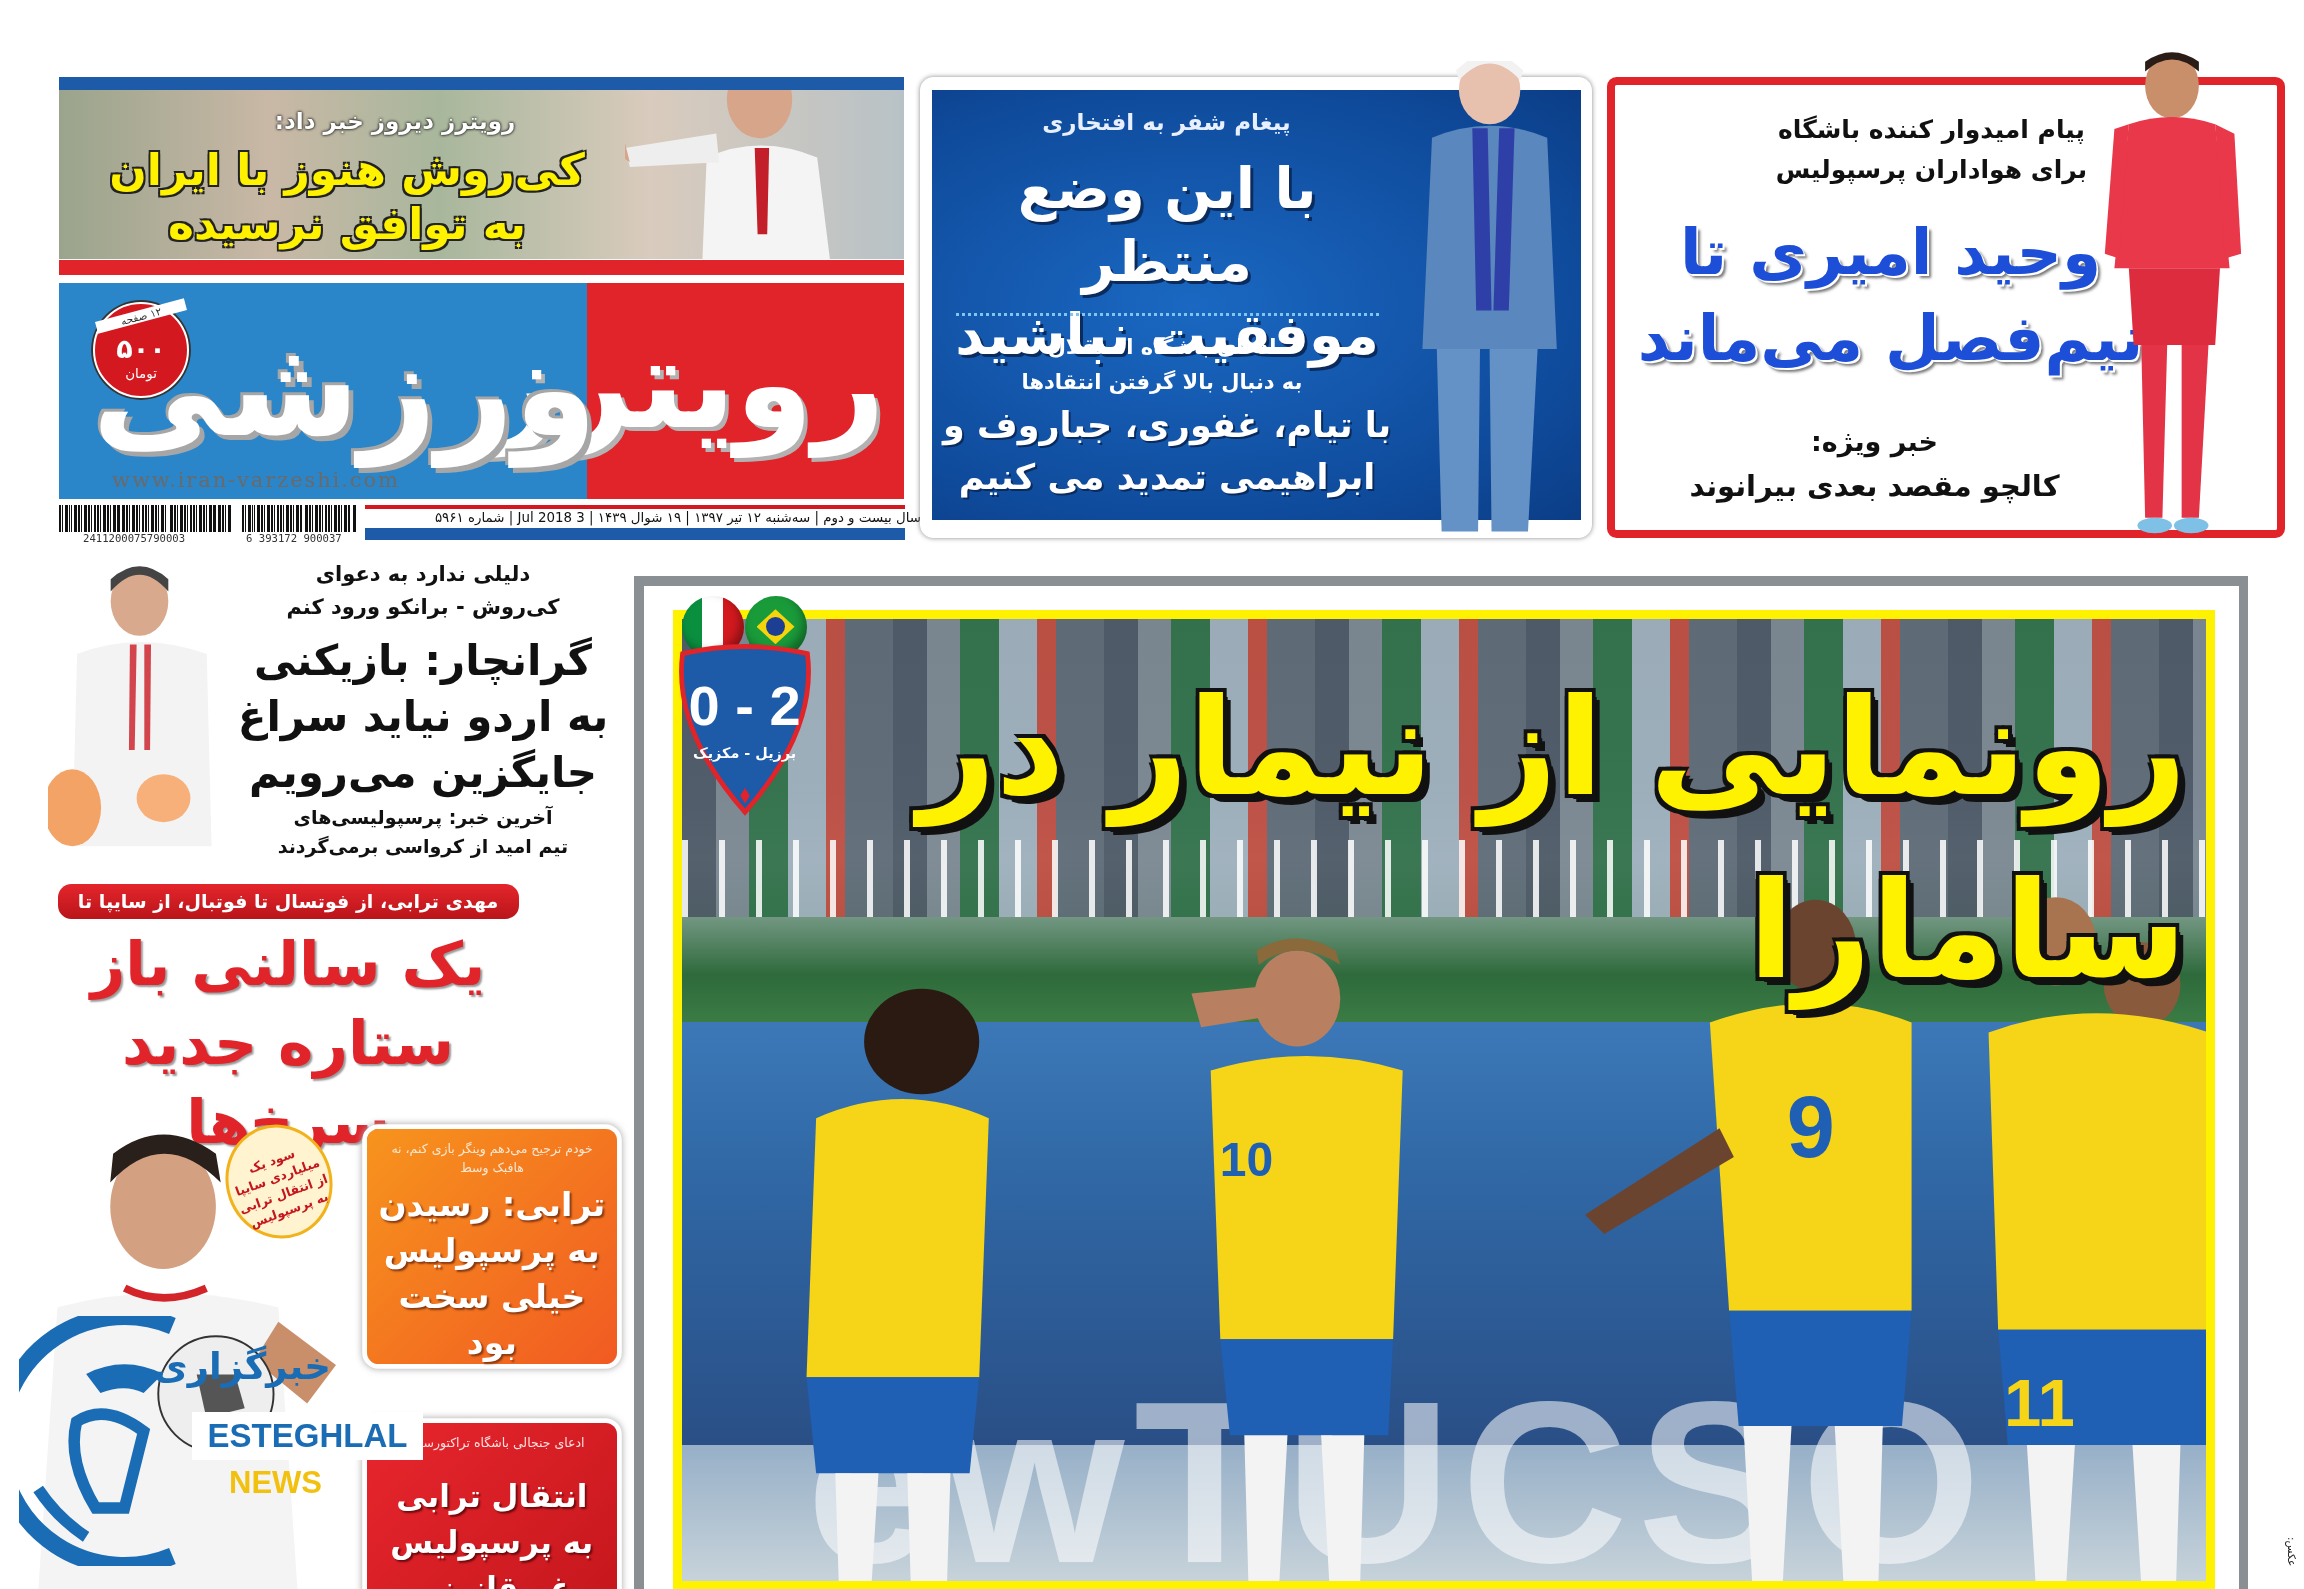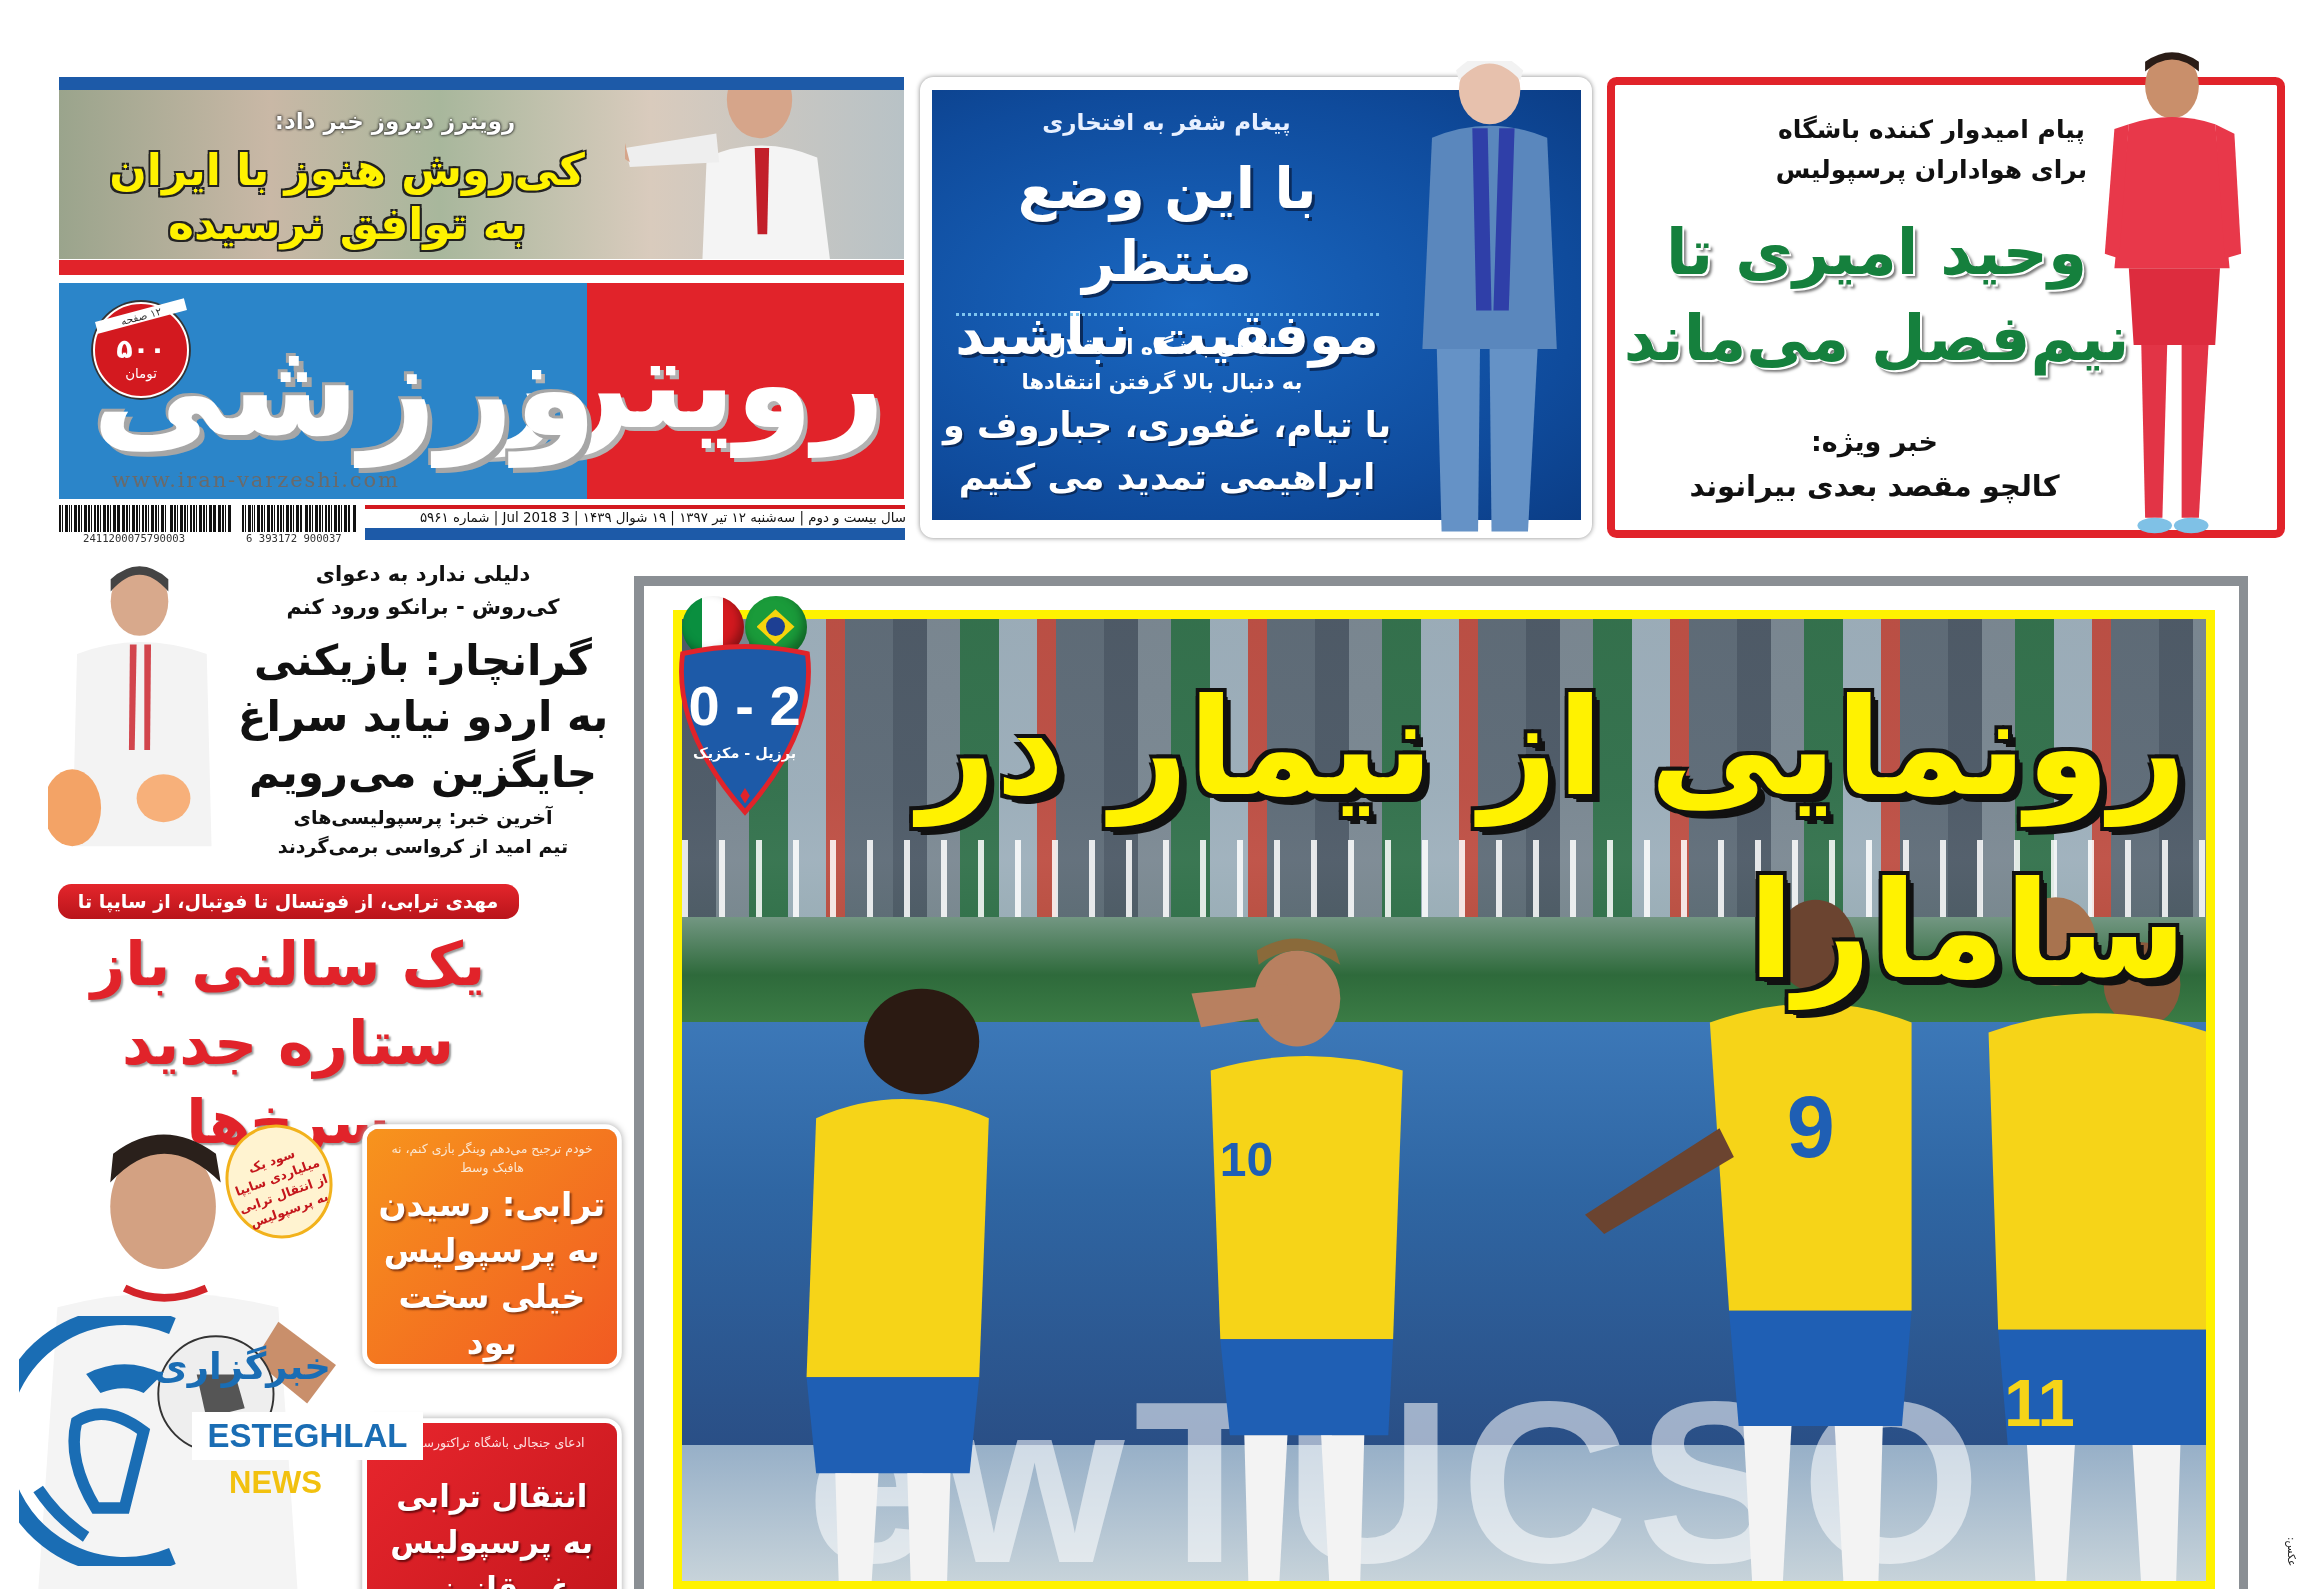--- a/index.html
+++ b/index.html
@@ -31,40 +31,40 @@
   #price-pages { top: 5.8px; left: 0; width: 100%; font-size: 10.6px; color: #333; background: #fff; transform: rotate(-15deg); }
   #price-value { top: 29px; left: 0; width: 100%; font-size: 27px; font-weight: bold; }
   #price-currency { top: 62px; left: 0; width: 100%; font-size: 13.4px; }
 
   #barcodes { left: 0; top: 428px; width: 298px; height: 38px; }
   .barcode { position: absolute; top: 0; height: 27px;
     background: repeating-linear-gradient(90deg,#111 0 1.9px,#fff 1.9px 2.9px,#111 2.9px 3.8px,#fff 3.8px 5.8px,#111 5.8px 8.6px,#fff 8.6px 9.6px); }
   .barcode-num { position: absolute; top: 27px; font-size: 10.6px; color: #333; direction: ltr; font-family: "DejaVu Sans Mono", monospace; }
   #date-bar { left: 306px; top: 428px; width: 540px; height: 35px; }
   #date-bar-top { left: 0; top: 0; width: 100%; height: 3.8px; background: #d3191f; }
-  #date-bar-text { left: 1px; top: 4.8px; width: 100%; height: 17.3px; font-size: 13.4px; color: #111; white-space: nowrap; overflow: hidden; text-align: right; }
+  #date-bar-text { left: 16px; top: 4.8px; width: 100%; height: 17.3px; font-size: 13.4px; color: #111; white-space: nowrap; overflow: hidden; text-align: right; }
   #date-bar-bottom { left: 0; top: 23px; width: 100%; height: 11.5px; background: #1d5aa8; }
 
   
   #blue-box { left: 920px; top: 77px; width: 672px; height: 461px; border-radius: 13.4px; background: #ffffff;
     box-shadow: 0 0 5.8px #888; padding-left: 28px; }
   #blue-inner { left: 11.5px; top: 13.4px; width: 649px; height: 430px; background: radial-gradient(ellipse at 40% 50%,#1a68c2 0%,#0f4b9c 70%,#0b3d86 100%); overflow: visible; }
   #blue-kicker { left: 19px; top: 19px; width: 432px; color: #e8f0ff; font-size: 23px; font-weight: bold; }
   #blue-headline { left: 9.6px; top: 62px; width: 452px; color: #ffffff; font-size: 56px; line-height: 73px; font-weight: bold;
     text-shadow: 2.9px 2.9px 0 #0a2b5c; }
   #blue-divider { left: 24px; top: 223px; width: 423px; border-top: 3.8px dotted #7fc5ef; }
   #blue-sub { left: 29px; top: 240px; width: 403px; color: #ffffff; font-size: 21px; line-height: 35px; font-weight: bold; }
   #blue-sub-head { left: 9.6px; top: 309px; width: 452px; color: #ffffff; font-size: 35px; line-height: 52px; font-weight: bold;
     text-shadow: 1.9px 1.9px 0 #0a2b5c; }
   #coach-blue { left: 452px; top: -29px; width: 192px; height: 480px; }
 
   
   #red-box { left: 1607px; top: 77px; width: 678px; height: 461px; border: 8.6px solid #e1232a; border-radius: 9.6px; background: #ffffff; }
   #red-kicker { left: 115px; top: 25px; width: 403px; color: #111; font-size: 25px; line-height: 40px; font-weight: bold; }
-  #red-headline { left: 2px; top: 125px; width: 519px; color: #15803d; font-size: 63px; line-height: 86px; font-weight: bold;
+  #red-headline { left: 16px; top: 125px; width: 519px; color: #1d4ed8; font-size: 63px; line-height: 86px; font-weight: bold;
     text-shadow: 1.9px 1.9px 0 #fff, 3.8px 3.8px 2.9px #777; }
   #red-sub-kicker { left: 0; top: 341px; width: 519px; color: #111; font-size: 27px; font-weight: bold; }
   #red-sub { left: 0; top: 384px; width: 519px; color: #111; font-size: 29px; font-weight: bold; }
   #player-red { left: 461px; top: -38px; width: 192px; height: 500px; }
 
   
   #left-col { left: 48px; top: 548px; width: 576px; height: 1042px; }
   #grancharov-photo { left: 0; top: 9.6px; width: 183px; height: 317px; }
   #gr-kicker { left: 183px; top: 9.6px; width: 384px; color: #111; font-size: 21px; line-height: 33px; font-weight: bold; }
   #gr-headline { left: 183px; top: 85px; width: 384px; color: #111; font-size: 42px; line-height: 56px; font-weight: bold; }

